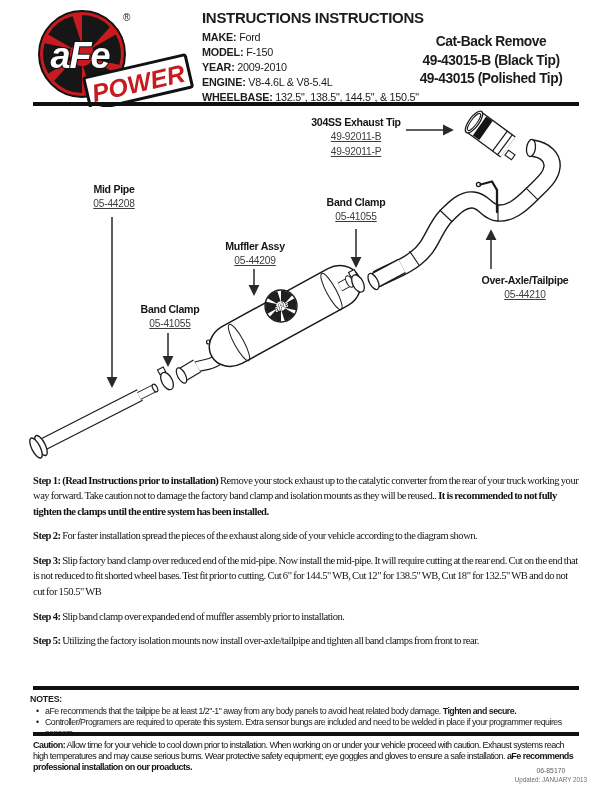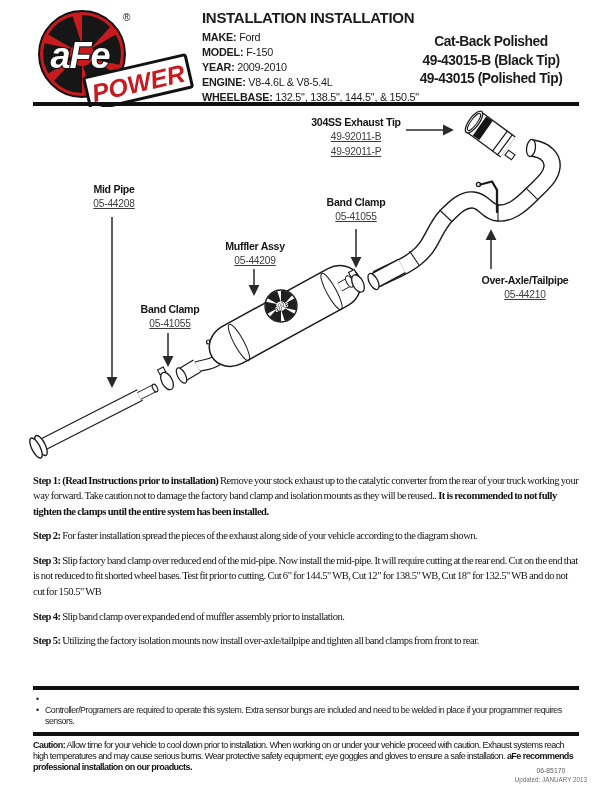--- a/index.html
+++ b/index.html
@@ -63,30 +63,30 @@
     </g>
     <text x="54" y="63" text-anchor="middle" font-size="36" font-weight="bold" font-style="italic" fill="#ffffff" stroke="#111111" stroke-width="2.2" paint-order="stroke" letter-spacing="-1">aFe</text>
     <text x="97" y="16" font-size="10" fill="#111111">®</text>
     <g transform="rotate(-13 112 77)">
       <rect x="60" y="61" width="104" height="33" rx="2" fill="#ffffff" stroke="#111111" stroke-width="3"></rect>
       <text x="112" y="87" text-anchor="middle" font-size="25" font-weight="bold" font-style="italic" fill="#c81b20">POWER</text>
     </g>
   </svg>
 
   <div class="title-block">
-    <div class="doc-title">INSTALLATION INSTALLATION</div>
+    <div class="doc-title">INSTRUCTIONS INSTRUCTIONS</div>
     <div class="spec-line"><b>MAKE:</b> <span>Ford</span></div>
     <div class="spec-line"><b>MODEL:</b> <span>F-150</span></div>
     <div class="spec-line"><b>YEAR:</b> <span>2009-2010</span></div>
     <div class="spec-line"><b>ENGINE:</b> <span>V8-4.6L &amp; V8-5.4L</span></div>
     <div class="spec-line"><b>WHEELBASE:</b> <span>132.5", 138.5", 144.5", &amp; 150.5"</span></div>
   </div>
 
   <div class="product-block">
-    <div>Cat-Back Polished</div>
+    <div>Cat-Back Remove</div>
     <div>49-43015-B (Black Tip)</div>
     <div>49-43015 (Polished Tip)</div>
   </div>
 
   <div class="rule rule-header"></div>
 
   <svg class="art" viewBox="0 0 612 470">
     <defs>
       <marker id="ah" viewBox="0 0 9 9" refX="7.5" refY="4.5" markerWidth="7.5" markerHeight="7.5" orient="auto">
         <path d="M0,0 L9,4.5 L0,9 Z" fill="#2a2a2a"></path>
@@ -209,22 +209,24 @@
   <div class="steps">
     <p class="step"><b>Step 1: (Read Instructions prior to installation)</b><span> Remove your stock exhaust up to the catalytic converter from the rear of your truck working your way forward. Take caution not to damage the factory band clamp and isolation mounts as they will be reused.. </span><b>It is recommended to not fully tighten the clamps until the entire system has been installed.</b></p>
     <p class="step"><b>Step 2:</b><span> For faster installation spread the pieces of the exhaust along side of your vehicle according to the diagram shown.</span><b></b></p>
     <p class="step"><b>Step 3:</b><span> Slip factory band clamp over reduced end of the mid-pipe. Now install the mid-pipe. It will require cutting at the rear end. Cut on the end that is not reduced to fit shorted wheel bases. Test fit prior to cutting. Cut 6" for 144.5" WB, Cut 12" for 138.5" WB, Cut 18" for 132.5" WB and do not cut for 150.5" WB</span><b></b></p>
     <p class="step"><b>Step 4:</b><span> Slip band clamp over expanded end of muffler assembly prior to installation.</span><b></b></p>
     <p class="step"><b>Step 5:</b><span> Utilizing the factory isolation mounts now install over-axle/tailpipe and tighten all band clamps from front to rear.</span><b></b></p>
   </div>
 
   <div class="rule rule-notes-top"></div>
   <div class="notes">
+    <div class="notes-heading">NOTES:</div>
     <div class="note-item">
       <span class="bullet">•</span>
+      <span><span>aFe recommends that the tailpipe be at least 1/2"-1" away from any body panels to avoid heat related body damage. </span><b>Tighten and secure.</b></span>
     </div>
     <div class="note-item">
       <span class="bullet">•</span>
       <span><span>Controller/Programers are required to operate this system. Extra sensor bungs are included and need to be welded in place if your programmer requires sensors.</span><b></b></span>
     </div>
   </div>
   <div class="rule rule-notes-bottom"></div>
 
   <div class="caution">
     <b>Caution:</b><span> Allow time for your vehicle to cool down prior to installation. When working on or under your vehicle proceed with caution.  Exhaust systems reach high temperatures and may cause serious burns. Wear protective safety equipment; eye goggles and gloves to ensure a safe installation. </span><b>aFe recommends professional installation on our proaducts.</b>

